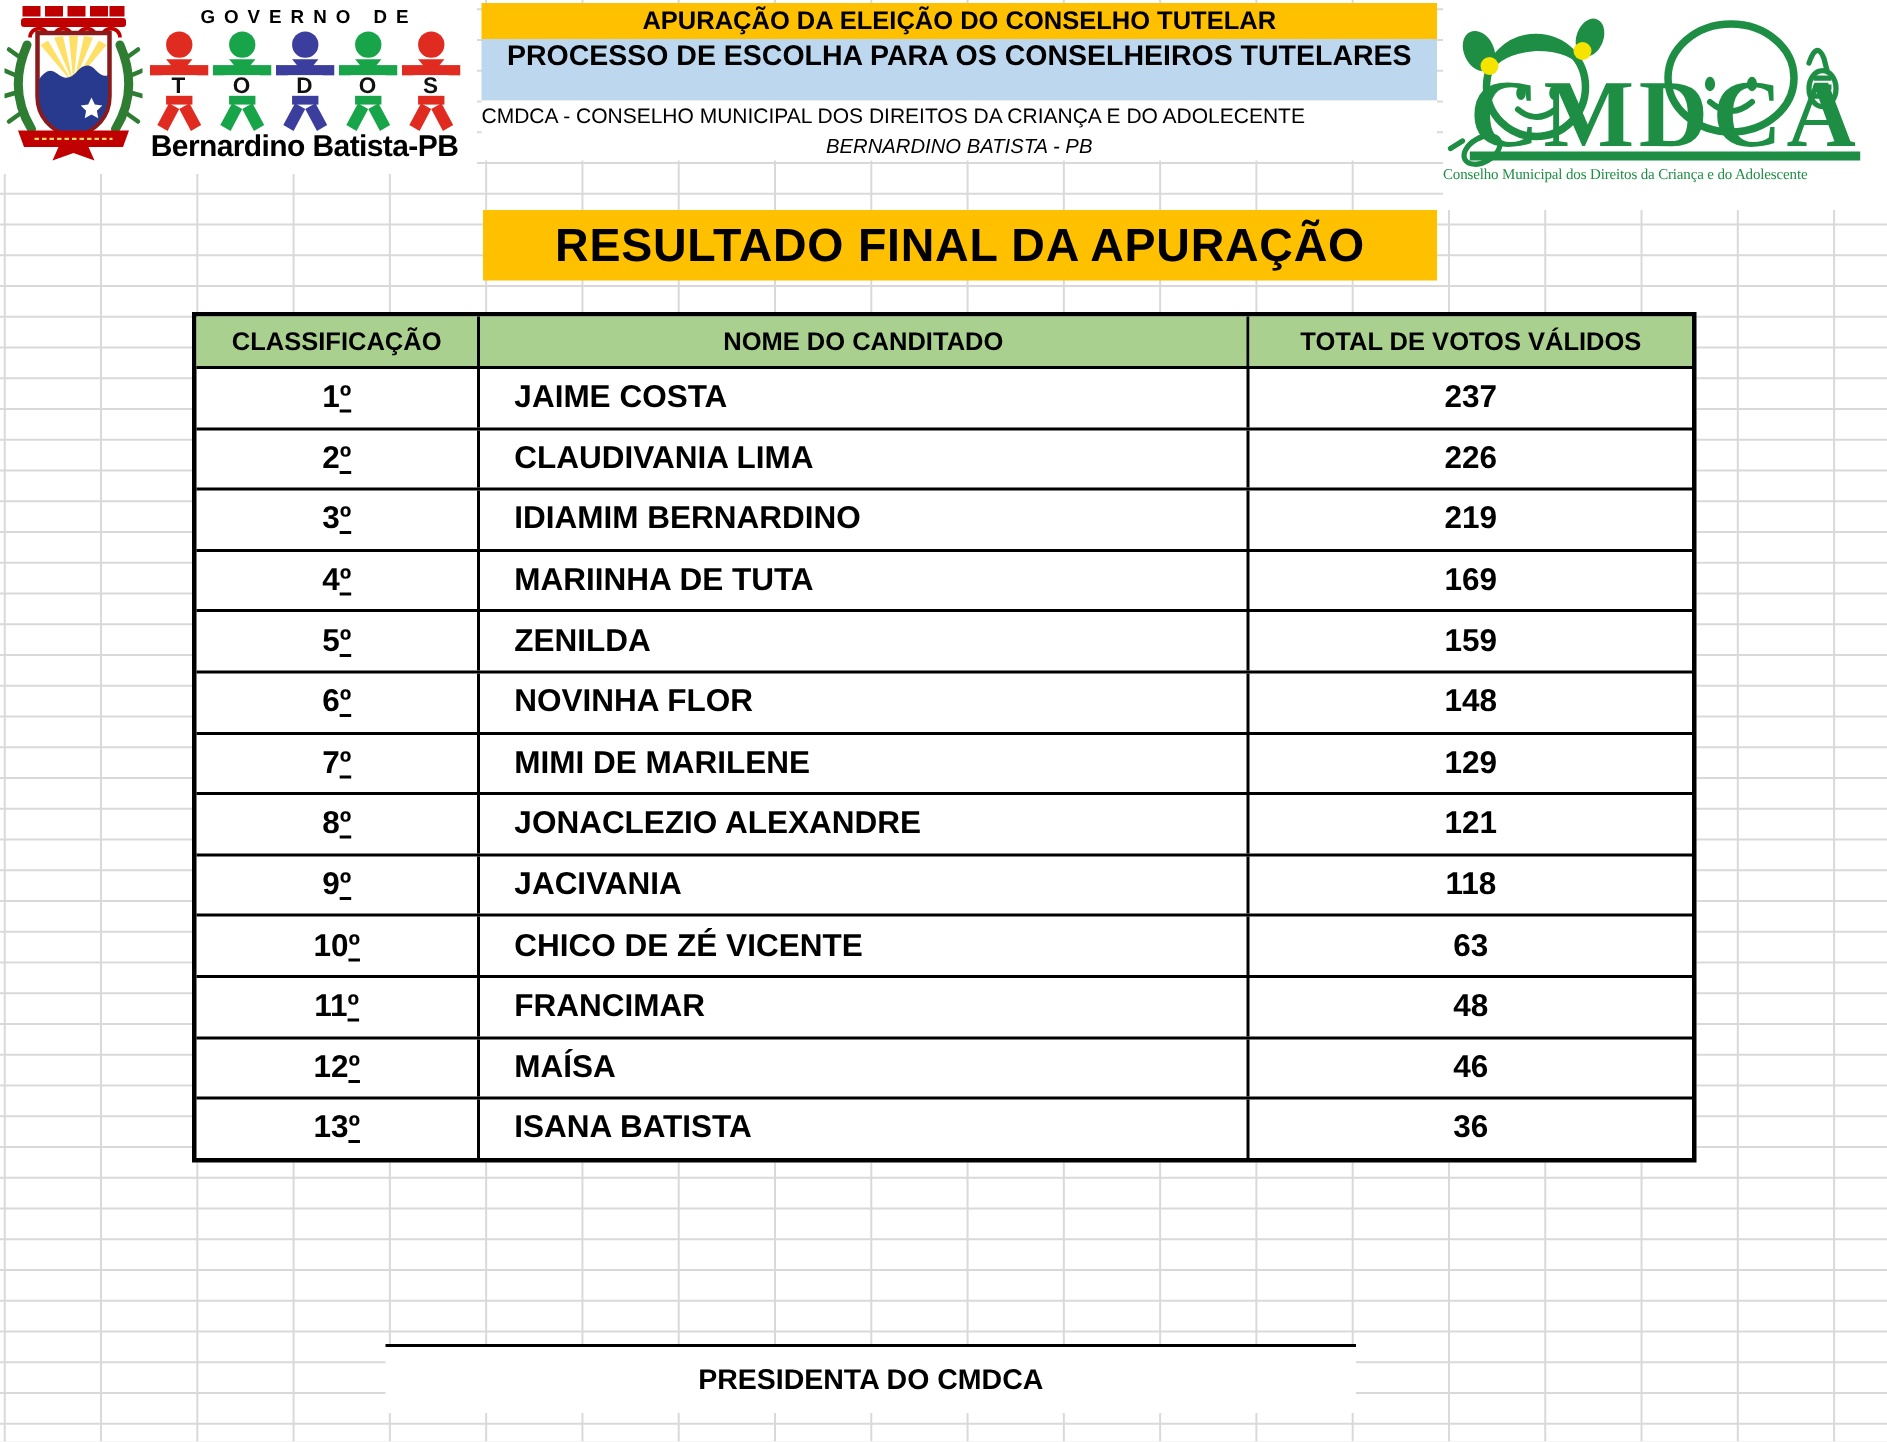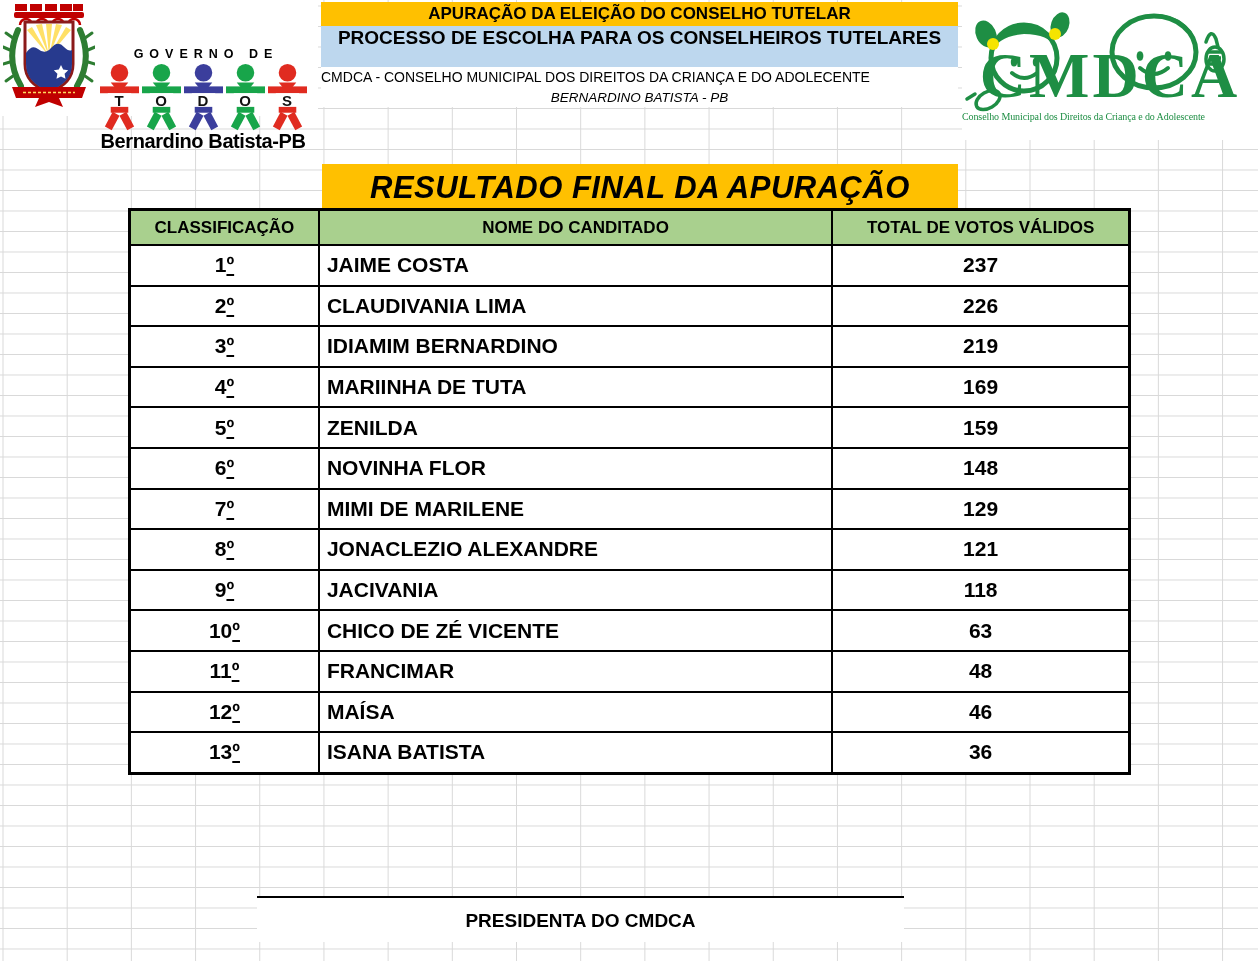--- a/index.html
+++ b/index.html
@@ -13,21 +13,21 @@
       linear-gradient(to right, #d9d9d9 1px, transparent 1px),
       linear-gradient(to bottom, #d9d9d9 1px, transparent 1px);
     background-size:64.2px 20.5px;
     background-position:2.5px 5.5px;
     overflow:hidden;
   }
 
   
   .brand-left{ position:absolute; left:0; top:0; width:318px; height:116px; background:#fff; }
   .crest{ position:absolute; left:3px; top:2px; }
-  .gov-block{ position:absolute; left:96px; top:0; width:214px; height:116px;margin-top:43px; }
+  .gov-block{ position:absolute; left:96px; top:0; width:214px; height:116px; }
   .gov-line{
     margin-top:4px; text-align:center; font-size:12.5px; font-weight:700;
     letter-spacing:6px; text-indent:6px; white-space:nowrap;
   }
   .todos-row{ display:flex; gap:3px; justify-content:center; margin-top:2px; height:68px; }
   .fig{ position:relative; width:39px; height:68px; }
   .fig svg{ position:absolute; inset:0; }
   .fig-letter{
     position:absolute; left:0; right:0; top:29px; text-align:center;
     font-size:15px; font-weight:700; color:#111;
@@ -49,45 +49,45 @@
   }
   .hdr-line3{ height:21px; line-height:21px; background:#fff; text-align:left; font-size:14px; }
   .hdr-line4{ height:19px; line-height:19px; background:#fff; text-align:center; font-size:13.5px;font-style:italic; }
 
   
   .brand-right{ position:absolute; left:962px; top:0; width:296px; height:140px; background:#fff; }
   .brand-right svg{ position:absolute; inset:0; }
   .cmdca-word{
     position:absolute; left:0; right:0; top:44px; text-align:center;
     font-family:"Liberation Serif", serif; font-weight:700; font-size:64px;
-    line-height:1; letter-spacing:3px; color:#1E8E44; z-index:2;
+    line-height:1; letter-spacing:3px; color:#1E8E44; z-index:2;text-decoration:underline;
   }
   .cmdca-slogan{
     position:absolute; left:0; right:0; top:111px; 
     font-family:"Liberation Serif", serif; font-size:10px; color:#1E8E44;
     letter-spacing:-0.1px; white-space:nowrap; z-index:2;
   }
 
   
   .banner{
-    position:absolute; left:322px; top:164px; width:636px; height:47px;
+    position:absolute; left:322px; top:140px; width:636px; height:47px;
     background:#FFC000; line-height:47px; text-align:center;
-    font-size:31px; font-weight:700; letter-spacing:0.5px;font-style:italic;
+    font-size:31px; font-weight:700; letter-spacing:0.5px;
   }
 
   
   .rtable{
     position:absolute; left:128px; top:208px; width:1003px;
     border:3px solid #000; background:#fff;
   }
   .t-row{ display:flex; height:40.6px; border-top:2.5px solid #000; }
   .t-row.head{ height:33px; border-top:none; }
   .t-cell{ display:flex; align-items:center; }
   .c1{ width:189px; border-right:2.5px solid #000; justify-content:center; }
-  .c2{ width:513.5px; border-right:2.5px solid #000; padding-left:7px; }
+  .c2{ width:513.5px; border-right:2.5px solid #000; padding-left:23px; }
   .c3{ width:295px; justify-content:center; }
   .head .t-cell{ background:#A9D08E; font-size:17px; font-weight:700; justify-content:center; padding-left:0; }
   .t-row:not(.head) .t-cell{ font-size:21px; font-weight:700; }
   .ord{ text-decoration:underline; text-underline-offset:2px; }
 
   
   .sig-line{ position:absolute; left:257px; top:896px; width:647px; border-top:2px solid #000; }
   .sig-text{
     position:absolute; left:257px; top:898px; width:647px; height:44px; line-height:46px;
     background:#fff; text-align:center; font-size:19px; font-weight:700;

